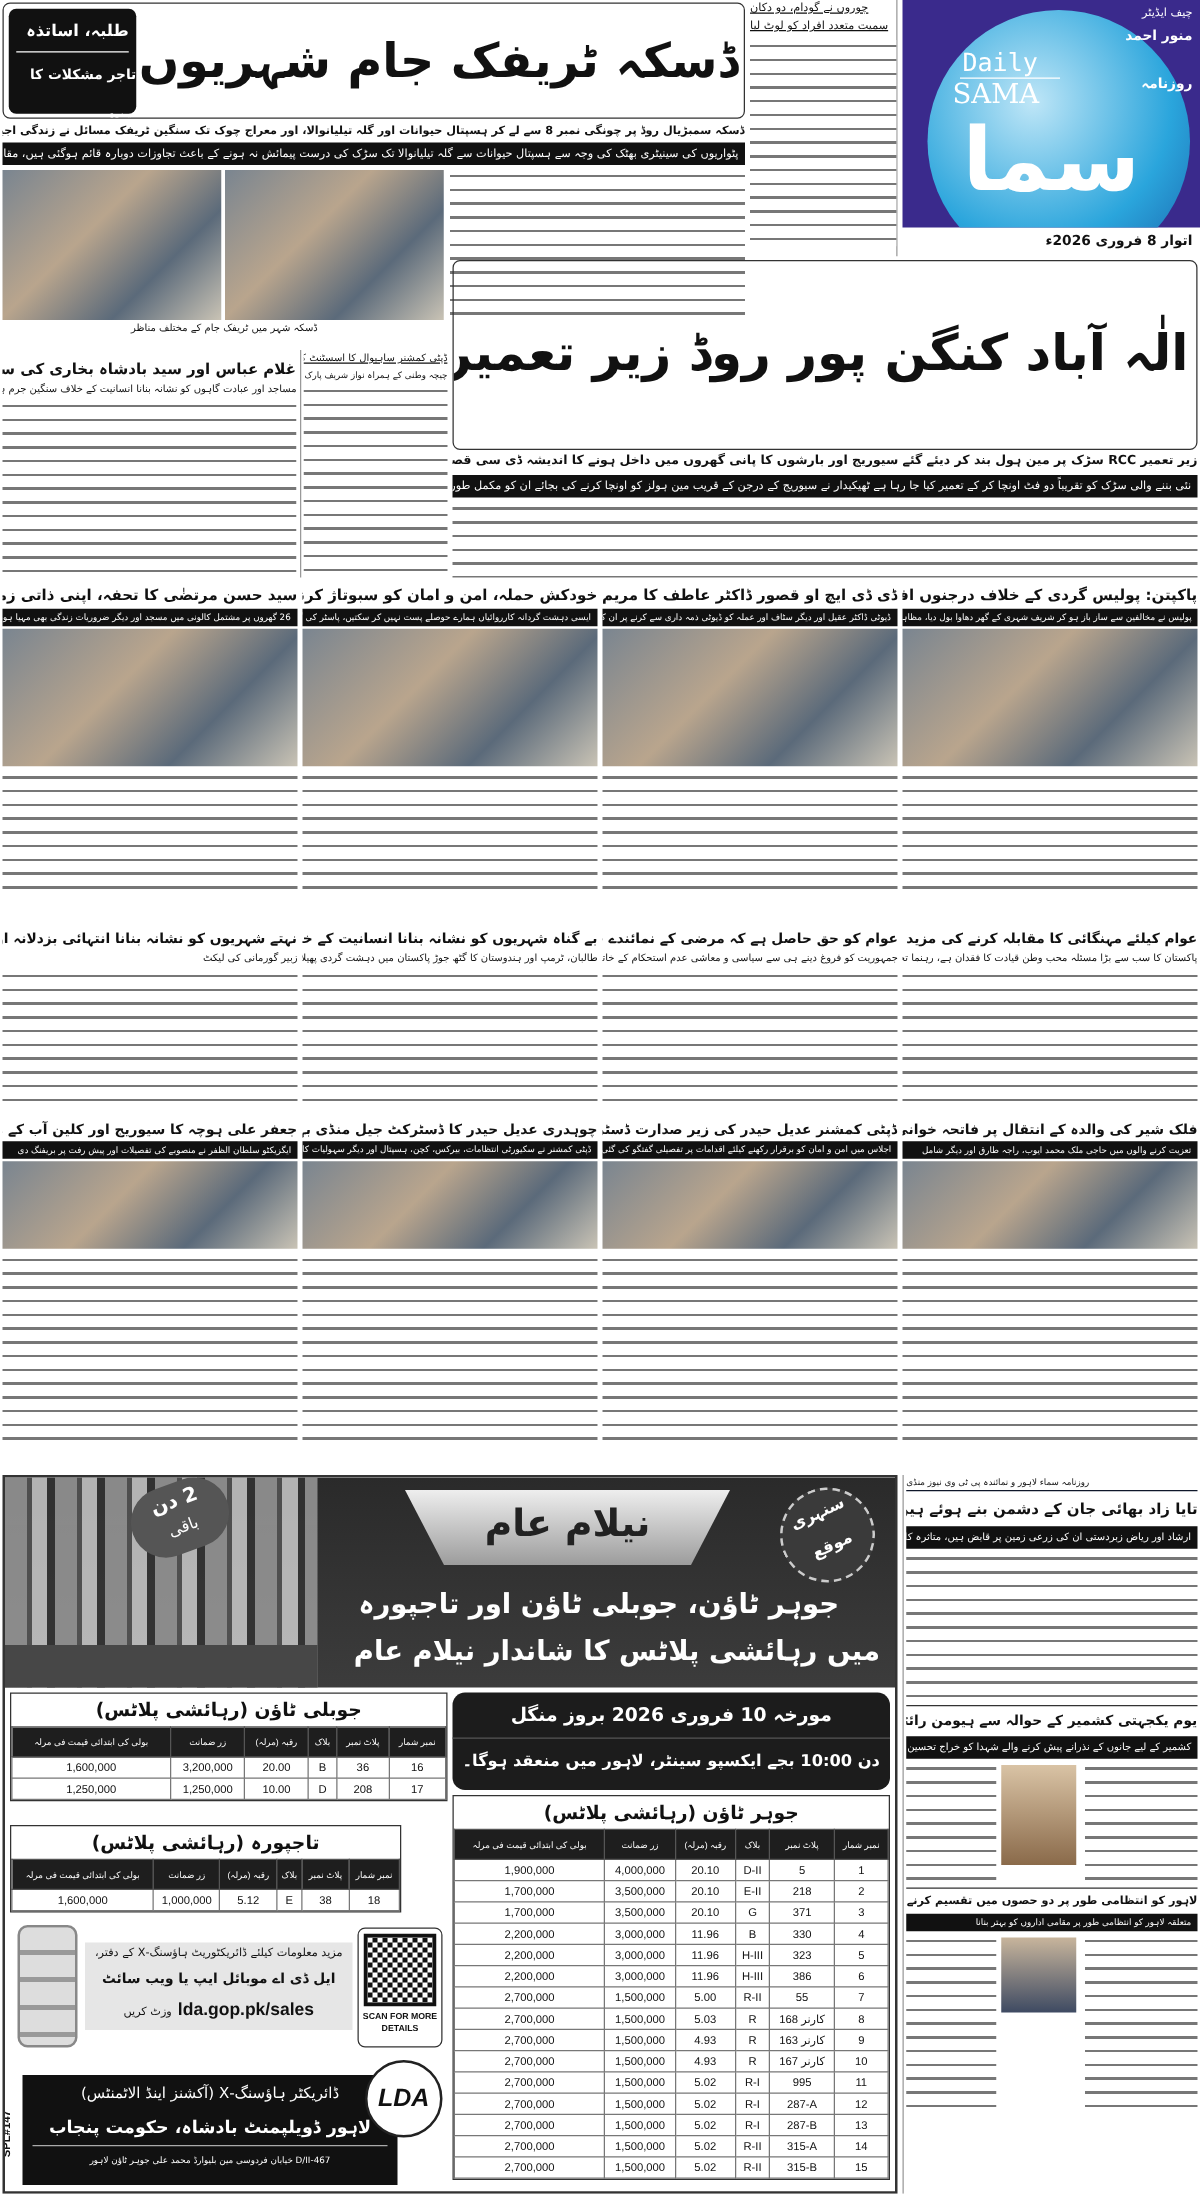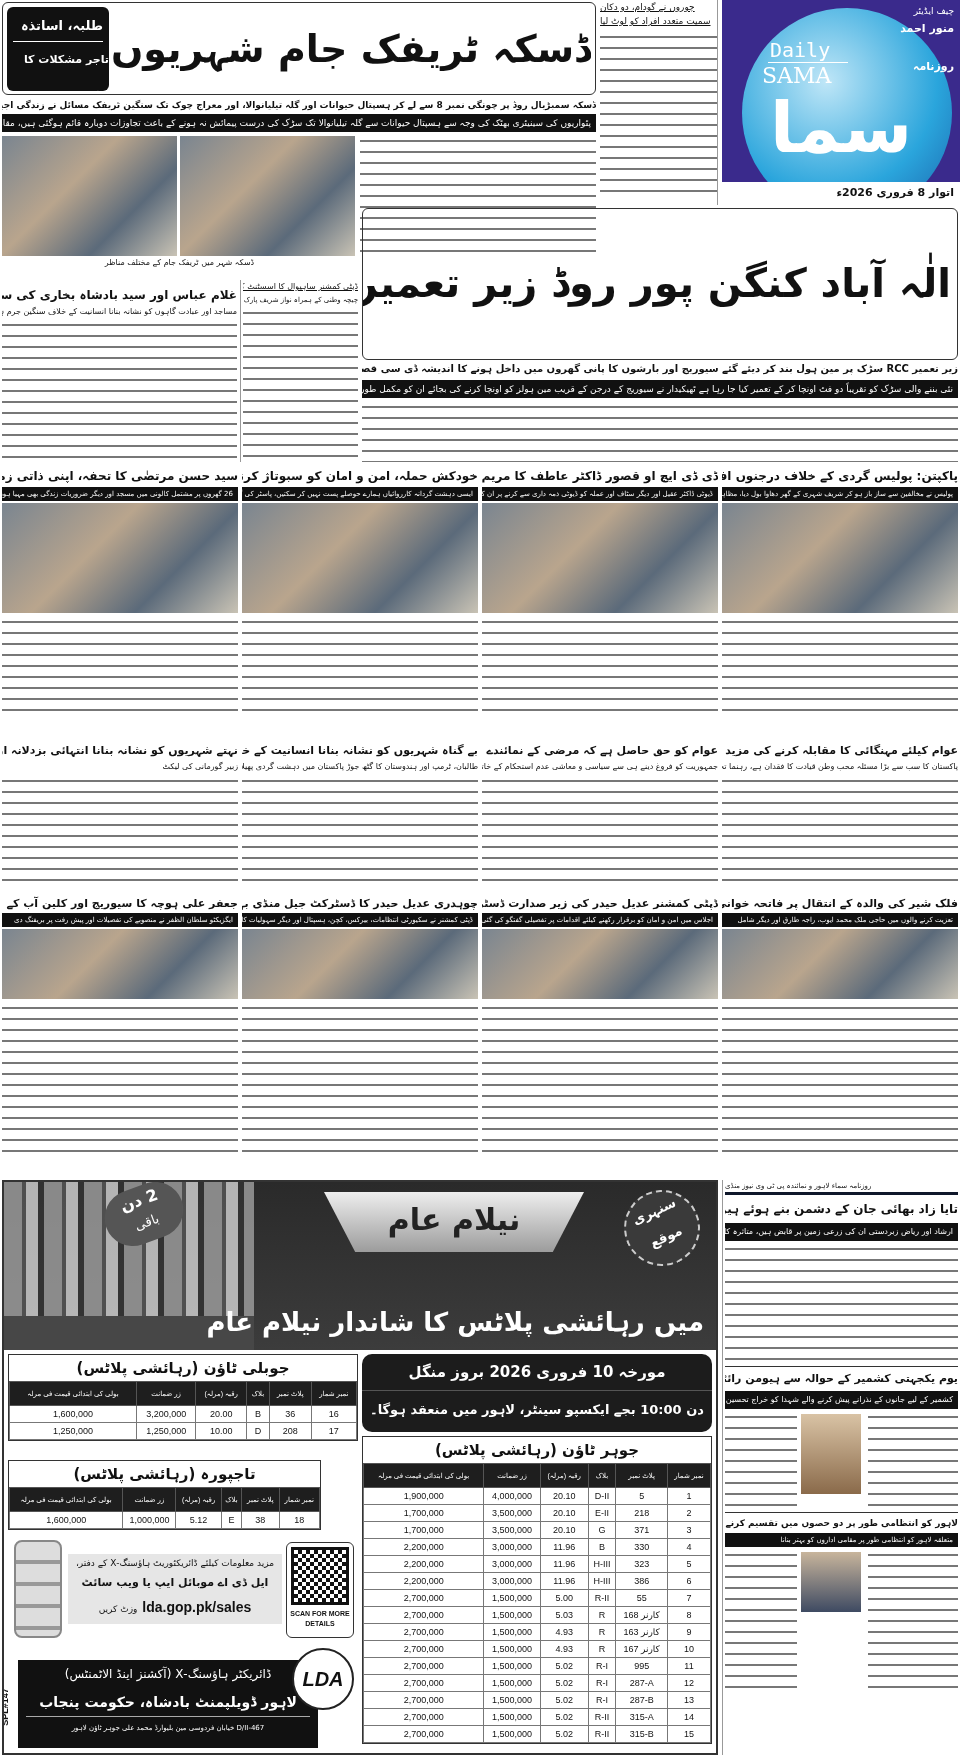--- a/index.html
+++ b/index.html
@@ -140,21 +140,21 @@
   </div>
   <div class="abs" style="left:2px;top:0;width:236px">
     <div class="hl" style="font-size:11px;line-height:18px">جعفر علی ہوچہ کا سیوریج اور کلین آب کے منصوبے کا معائنہ</div>
     <div class="blackbar" style="font-size:7px;line-height:14px">ایگزیکٹو سلطان الظفر نے منصوبے کی تفصیلات اور پیش رفت پر بریفنگ دی</div>
     <div class="photo" style="height:70px;margin-top:2px"></div>
     <div class="lines" style="height:150px;margin-top:4px"></div>
   </div>
 </div>
 
 <div class="abs" style="left:722px;top:1180px;width:236px;height:575px;border-left:1px solid #999;padding-left:2px">
-  <div class="ur" style="font-size:7px;line-height:12px;white-space:nowrap;overflow:hidden;border-bottom:3px solid #0f172a">روزنامہ سماء لاہور و نمائندہ پی ٹی وی نیوز منڈی</div>
+  <div class="ur" style="font-size:7px;line-height:12px;white-space:nowrap;overflow:hidden;border-bottom:1px solid #0f172a">روزنامہ سماء لاہور و نمائندہ پی ٹی وی نیوز منڈی</div>
   <div class="hl" style="font-size:12px;line-height:28px">تایا زاد بھائی جان کے دشمن بنے ہوئے ہیں، آمنہ بی بی</div>
   <div class="blackbar" style="font-size:8px">ارشاد اور ریاض زبردستی ان کی زرعی زمین پر قابض ہیں، متاثرہ کا الزام</div>
   <div class="lines" style="height:120px;margin-top:3px"></div>
   <div class="hl" style="font-size:11px;line-height:24px;border-top:1px solid #333;margin-top:2px">یوم یکجہتی کشمیر کے حوالہ سے ہیومن رائٹس فورم پاکپتن کا اجلاس</div>
   <div class="blackbar" style="font-size:8px">کشمیر کے لیے جانوں کے نذرانے پیش کرنے والے شہدا کو خراج تحسین پیش</div>
   <div style="position:relative;height:100px;margin-top:3px">
     <div class="photo" style="position:absolute;left:76px;top:2px;width:60px;height:80px;background:linear-gradient(#d9c3a5,#8a6a4a)"></div>
     <div class="lines" style="position:absolute;left:0;top:0;width:72px;height:96px"></div>
     <div class="lines" style="position:absolute;right:0;top:0;width:90px;height:96px"></div>
   </div>
@@ -175,21 +175,22 @@
       <div style="font-size:16px;font-weight:bold;line-height:28px;direction:rtl">2 دن</div>
       <div style="font-size:13px;line-height:18px;direction:rtl">باقی</div>
     </div>
     <div class="abs" style="left:320px;top:10px;width:260px;height:60px;background:linear-gradient(#eee,#9c9c9c);clip-path:polygon(0 0,100% 0,88% 100%,12% 100%);text-align:center">
       <span style="font-size:30px;font-weight:bold;line-height:56px;color:#222;direction:rtl">نیلام عام</span>
     </div>
     <div class="abs" style="left:620px;top:8px;width:76px;height:76px;border-radius:50%;border:2px dashed #ccc;background:#3a3a3a;color:#fff;text-align:center;transform:rotate(-25deg)">
       <div style="font-size:13px;font-weight:bold;line-height:36px;direction:rtl">سنہری</div>
       <div style="font-size:13px;font-weight:bold;line-height:20px;direction:rtl">موقع</div>
     </div>
-    <div class="abs" style="left:250px;top:122px;width:450px;text-align:center;color:#fff;font-size:26px;font-weight:bold;line-height:36px;direction:rtl;white-space:nowrap">میں رہائشی پلاٹس کا شاندار نیلام عام</div>
+    <div class="abs" style="left:250px;top:84px;width:450px;text-align:center;color:#fff;font-size:22px;font-weight:bold;line-height:36px;direction:rtl;white-space:nowrap">جوہر ٹاؤن، جوبلی ٹاؤن اور تاجپورہ</div>
+    <div class="abs" style="left:250px;top:122px;width:450px;text-align:right;color:#fff;font-size:22px;font-weight:bold;line-height:36px;direction:rtl;white-space:nowrap">میں رہائشی پلاٹس کا شاندار نیلام عام</div>
   </div>
 
   <div class="abs" style="left:358px;top:172px;width:350px;height:78px;background:#1c1c1c;border-radius:10px;color:#fff;text-align:center">
     <div style="font-size:15px;font-weight:bold;line-height:36px;direction:rtl;border-bottom:1px solid #555">مورخہ 10 فروری 2026 بروز منگل</div>
     <div style="font-size:13px;font-weight:bold;line-height:38px;direction:rtl;white-space:nowrap">دن 10:00 بجے ایکسپو سینٹر، لاہور میں منعقد ہوگا۔</div>
   </div>
 
   <div class="abs box" style="left:4px;top:172px;width:350px">
     <div class="tt">جوبلی ٹاؤن (رہائشی پلاٹس)</div>
     <table>

